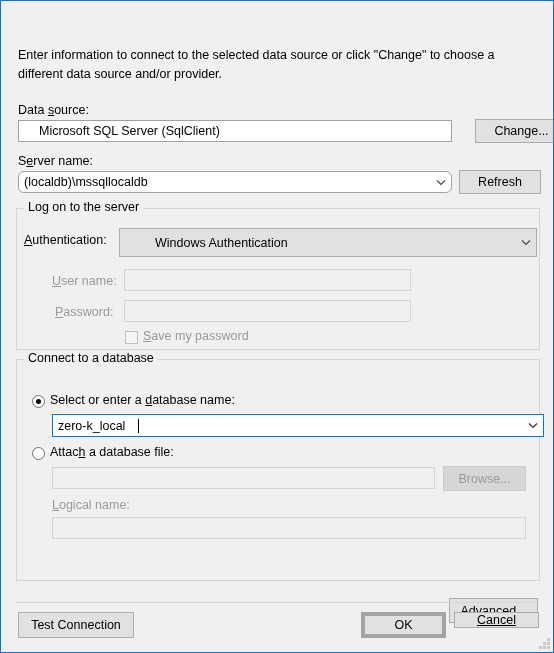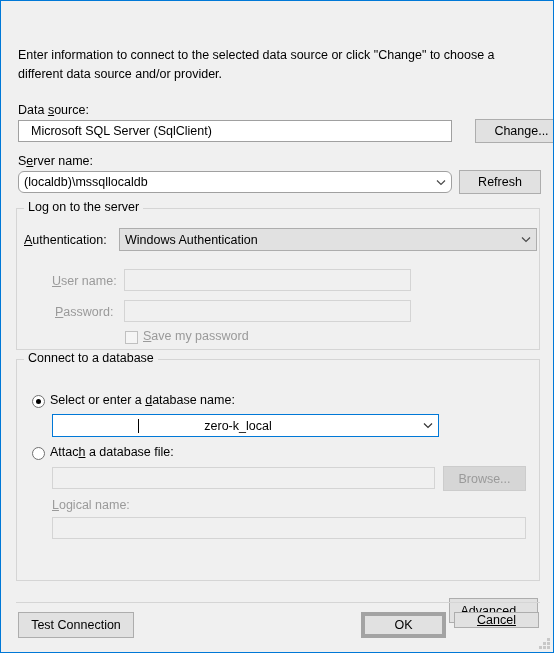--- a/index.html
+++ b/index.html
@@ -92,21 +92,21 @@
   .u { text-decoration: underline; }
 
   
   .textbox {
     position: absolute;
     box-sizing: border-box;
     background: #ffffff;
     border: 1px solid #a0a0a0;
     font-size: 12.5px;
     color: #000000;
-    padding: 0 12px;
+    padding: 0 20px;
     display: flex;
     align-items: center;
     overflow: hidden;
     white-space: nowrap;
   }
   .textbox.disabled {
     background: #f0f0f0;
     border: 1px solid #d4d4d4;
     color: #9a9a9a;
   }
@@ -251,21 +251,21 @@
       </span>
     </div>
     <button class="btn" style="left:457px; top:138px; width:82px; height:24px;">
         <span>Refresh</span>
       </button>
 
     <div class="group" style="left:14px; top:176px; width:524px; height:142px;"></div>
     <div class="group-title" style="left:22px; top:168px;">Log on to the server</div>
 
     <div class="lbl" style="left:22px; top:201px;"><span class="u">A</span>uthentication:</div>
-    <div class="combo grey" style="left:117px; top:196px; width:418px; height:23px;">
+    <div class="combo grey" style="left:117px; top:196px; width:418px; height:29px;padding-left:30px;">
       <span class="cval">Windows Authentication</span>
       <span class="arrow">
         <svg width="10" height="7" viewBox="0 0 10 7" aria-hidden="true">
             <path d="M1 1.5 L5 5.5 L9 1.5" stroke="#4a4a4a" stroke-width="1.2" fill="none"></path>
           </svg>
       </span>
     </div>
 
     <div class="lbl dim" style="left:50px; top:242px;"><span class="u">U</span>ser name:</div>
     <div class="textbox disabled" style="left:122px; top:237px; width:287px; height:22px;"></div>
@@ -275,21 +275,21 @@
 
     <div class="checkbox" style="left:123px; top:299px;"></div>
     <div class="lbl dim" style="left:141px; top:297px;"><span class="u">S</span>ave my password</div>
 
     <div class="group" style="left:14px; top:327px; width:524px; height:222px;"></div>
     <div class="group-title" style="left:22px; top:319px;">Connect to a database</div>
 
     <div class="radio on" style="left:30px; top:363px;"></div>
     <div class="lbl" style="left:48px; top:361px;">Select or enter a <span class="u">d</span>atabase name:</div>
 
-    <div class="combo focused" style="left:50px; top:382px; width:387px; height:23px;text-align:center;">
+    <div class="combo focused" style="left:50px; top:382px; width:492px; height:23px;">
       <span class="cval">zero-k_local</span>
       <span class="arrow">
         <svg width="10" height="7" viewBox="0 0 10 7" aria-hidden="true">
             <path d="M1 1.5 L5 5.5 L9 1.5" stroke="#333" stroke-width="1.2" fill="none"></path>
           </svg>
       </span>
     </div>
     <div class="caret" style="left:136px; top:387px; height:14px;"></div>
 
     <div class="radio" style="left:30px; top:415px;"></div>

